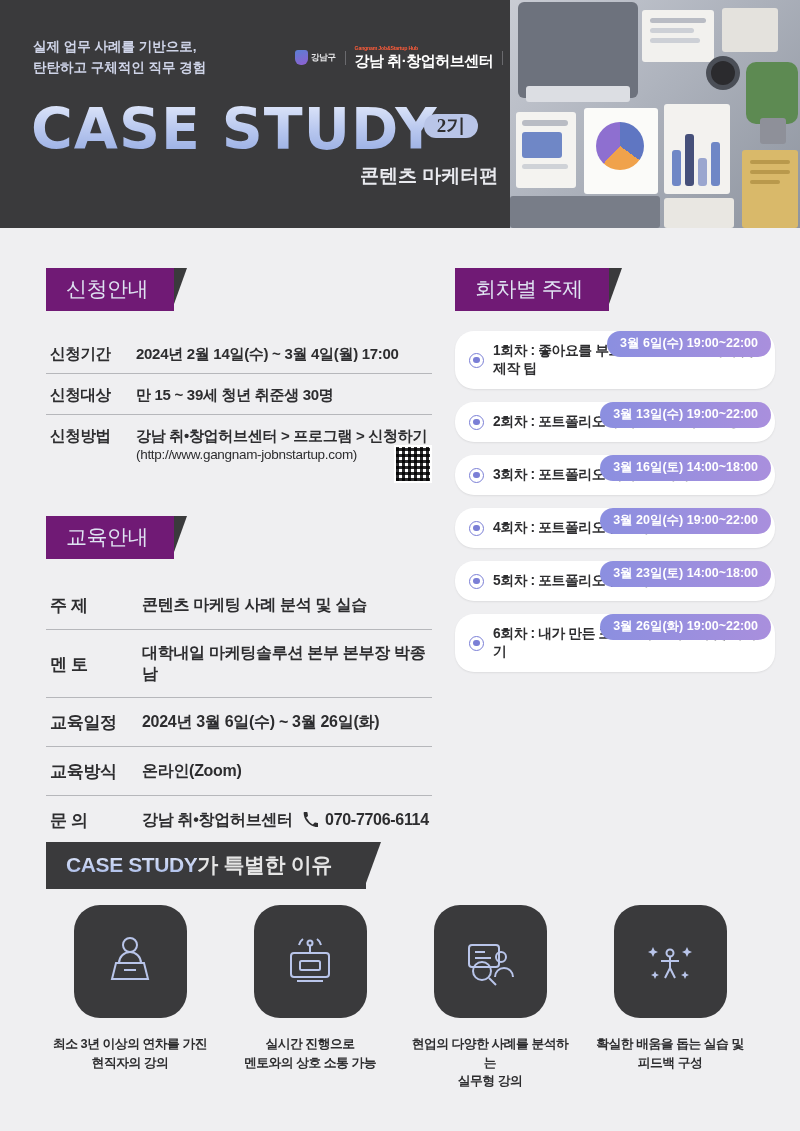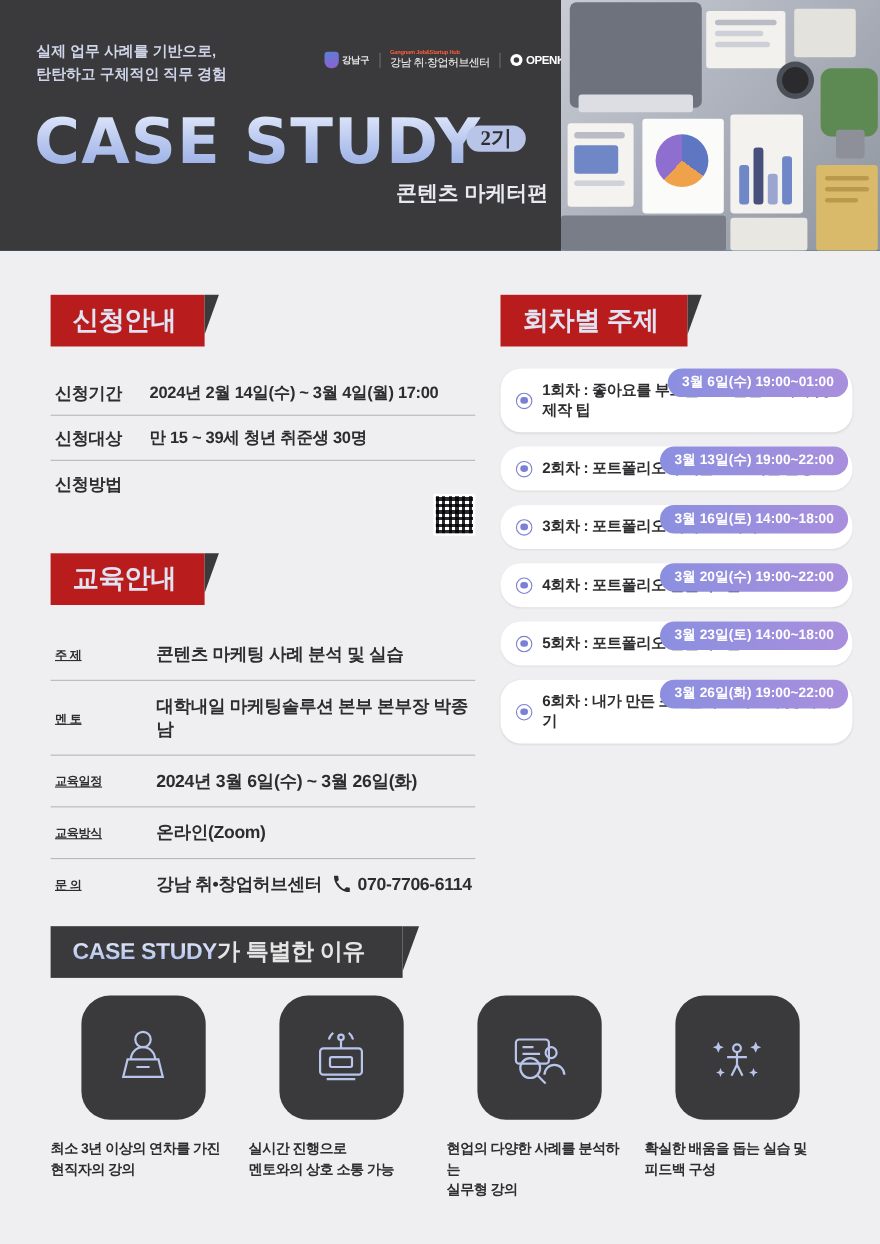--- a/index.html
+++ b/index.html
@@ -37,21 +37,21 @@
     color:#e8e8ea; font-size:8px; font-weight:700;padding-left:12px;
   }
   .logo-gn .mark {
     width:13px; height:15px; border-radius: 3px 3px 6px 6px;
     background: linear-gradient(160deg,#5b7fd4,#8f5fd0);
   }
   .logo-gn .txt { font-size: 8.5px; letter-spacing:-0.3px;}
   .logo-sep { width:1px; height:14px; background:#6a6a6e; }
   .logo-hub { line-height:1.15; }
   .logo-hub .l1 { color:#ff5c3a; font-size:5.2px; font-weight:700; letter-spacing:-0.2px;}
-  .logo-hub .l2 { color:#ffffff; font-size:10px; font-weight:400; letter-spacing:-0.5px;}
+  .logo-hub .l2 { color:#ffffff; font-size:15px; font-weight:700; letter-spacing:-0.5px;}
   .logo-ok { display:flex; align-items:center; gap:3px; }
   .logo-ok .dot {
     width:11px;height:11px;border-radius:50%;
     background:#fff; position:relative;
   }
   .logo-ok .dot:after{
     content:''; position:absolute; left:3px; top:3px;
     width:5px;height:5px;border-radius:50%; background:#3a3a3c;
   }
   .logo-ok .txt { color:#fff; font-size:10.5px; font-weight:700; letter-spacing:-0.4px;}
@@ -80,22 +80,22 @@
     position: absolute; left: 510px; top: 0;
     width: 290px; height: 228px;
     background: linear-gradient(135deg,#c9ccd4 0%, #aeb3bd 45%, #8e949f 100%);
     overflow: hidden;
   }
   .ph { position:absolute; border-radius:3px; }
 
   
   .ribbon {
     position: relative; display: inline-block;
-    background: #b91c1c; color: #dfe3f2;
-    font-size: 24px; font-weight: 700;
+    background: #701a75; color: #dfe3f2;
+    font-size: 21px; font-weight: 400;
     padding: 7px 26px 8px 20px;
     letter-spacing: -0.5px;
   }
   .ribbon::after {
     content:''; position:absolute; right:-13px; top:0;
     border-top: 0 solid transparent;
     border-left: 13px solid #3a3a3c;
     border-bottom: 36px solid transparent;
     height:0; width:0;
   }
@@ -132,23 +132,22 @@
   .edu-wrap { margin-top: 44px; }
   .edu-table { margin-top: 22px; width: 386px; }
   .edu-row {
     display:flex; align-items:center;
     border-bottom: 1px solid #b6b7bb;
     padding: 13px 2px 12px 4px;
   }
   .edu-row:last-child { border-bottom: none; }
   .edu-label {
     width: 92px; flex:0 0 92px;
-    font-size: 11px; font-weight: 800; color:#2d2d2f;
+    font-size: 17px; font-weight: 800; color:#2d2d2f;
     letter-spacing:-0.3px;
-    text-decoration:underline;
   }
   .edu-val { font-size: 16px; font-weight:600; color:#2d2d2f; letter-spacing:-0.3px;}
   .phone-ic {
     display:inline-block; width:15px; height:15px; vertical-align:-2px;
     margin: 0 3px 0 6px;
   }
 
   
   .right-col { position:absolute; left:455px; top:268px; width: 320px; }
   .sched-list { margin-top: 20px; }
@@ -195,21 +194,21 @@
     content:''; position:absolute; right:-15px; top:0;
     border-left: 15px solid #3a3a3c;
     border-bottom: 41px solid transparent;
     width:0;height:0;
   }
 
   .features {
     position:absolute; left:46px; top:905px;
     width: 708px; display:flex; justify-content:space-between;
   }
-  .feature { width: 168px; }
+  .feature { width: 168px; text-align:center; }
   .feat-card {
     width: 113px; height: 113px; margin: 0 auto;
     background:#3a3a3c; border-radius: 26px;
     display:flex; align-items:center; justify-content:center;
   }
   .feat-cap {
     margin-top: 17px; font-size: 12.8px; font-weight: 800;
     color:#2d2d2f; line-height:1.45; letter-spacing:-0.5px;
   }
 </style>
@@ -285,20 +284,24 @@
     <div class="info-row">
       <div class="info-label">신청기간</div>
       <div class="info-val">2024년 2월 14일(수) ~ 3월 4일(월) 17:00</div>
     </div>
     <div class="info-row">
       <div class="info-label">신청대상</div>
       <div class="info-val">만 15 ~ 39세 청년 취준생 30명</div>
     </div>
     <div class="info-row" style="position:relative;">
       <div class="info-label">신청방법</div>
+      <div class="info-val">
+        <span>강남 취•창업허브센터 &gt; 프로그램 &gt; 신청하기</span>
+        <span class="sub" style="display:block;">(http://www.gangnam-jobnstartup.com)</span>
+      </div>
       <div class="qr" style="top:30px;"></div>
     </div>
   </div>
 
   <div class="edu-wrap">
     <div class="ribbon">교육안내</div>
 
     <div class="edu-table">
       <div class="edu-row">
         <div class="edu-label">주    제</div>
@@ -331,21 +334,21 @@
     </div>
   </div>
 </div>
 
 <div class="right-col">
   <div class="ribbon">회차별 주제</div>
 
   <div class="sched-list">
 
     <div class="sched-item">
-      <div class="sched-date">3월  6일(수) 19:00~01:00</div>
+      <div class="sched-date">3월  6일(수) 19:00~22:00</div>
       <div class="sched-body">
         <span class="radio"></span>
         <span class="sched-text">1회차 : 좋아요를 부르는 SNS콘텐츠 기획 및 제작 팁</span>
       </div>
     </div>
 
     <div class="sched-item">
       <div class="sched-date">3월 13일(수) 19:00~22:00</div>
       <div class="sched-body">
         <span class="radio"></span>

